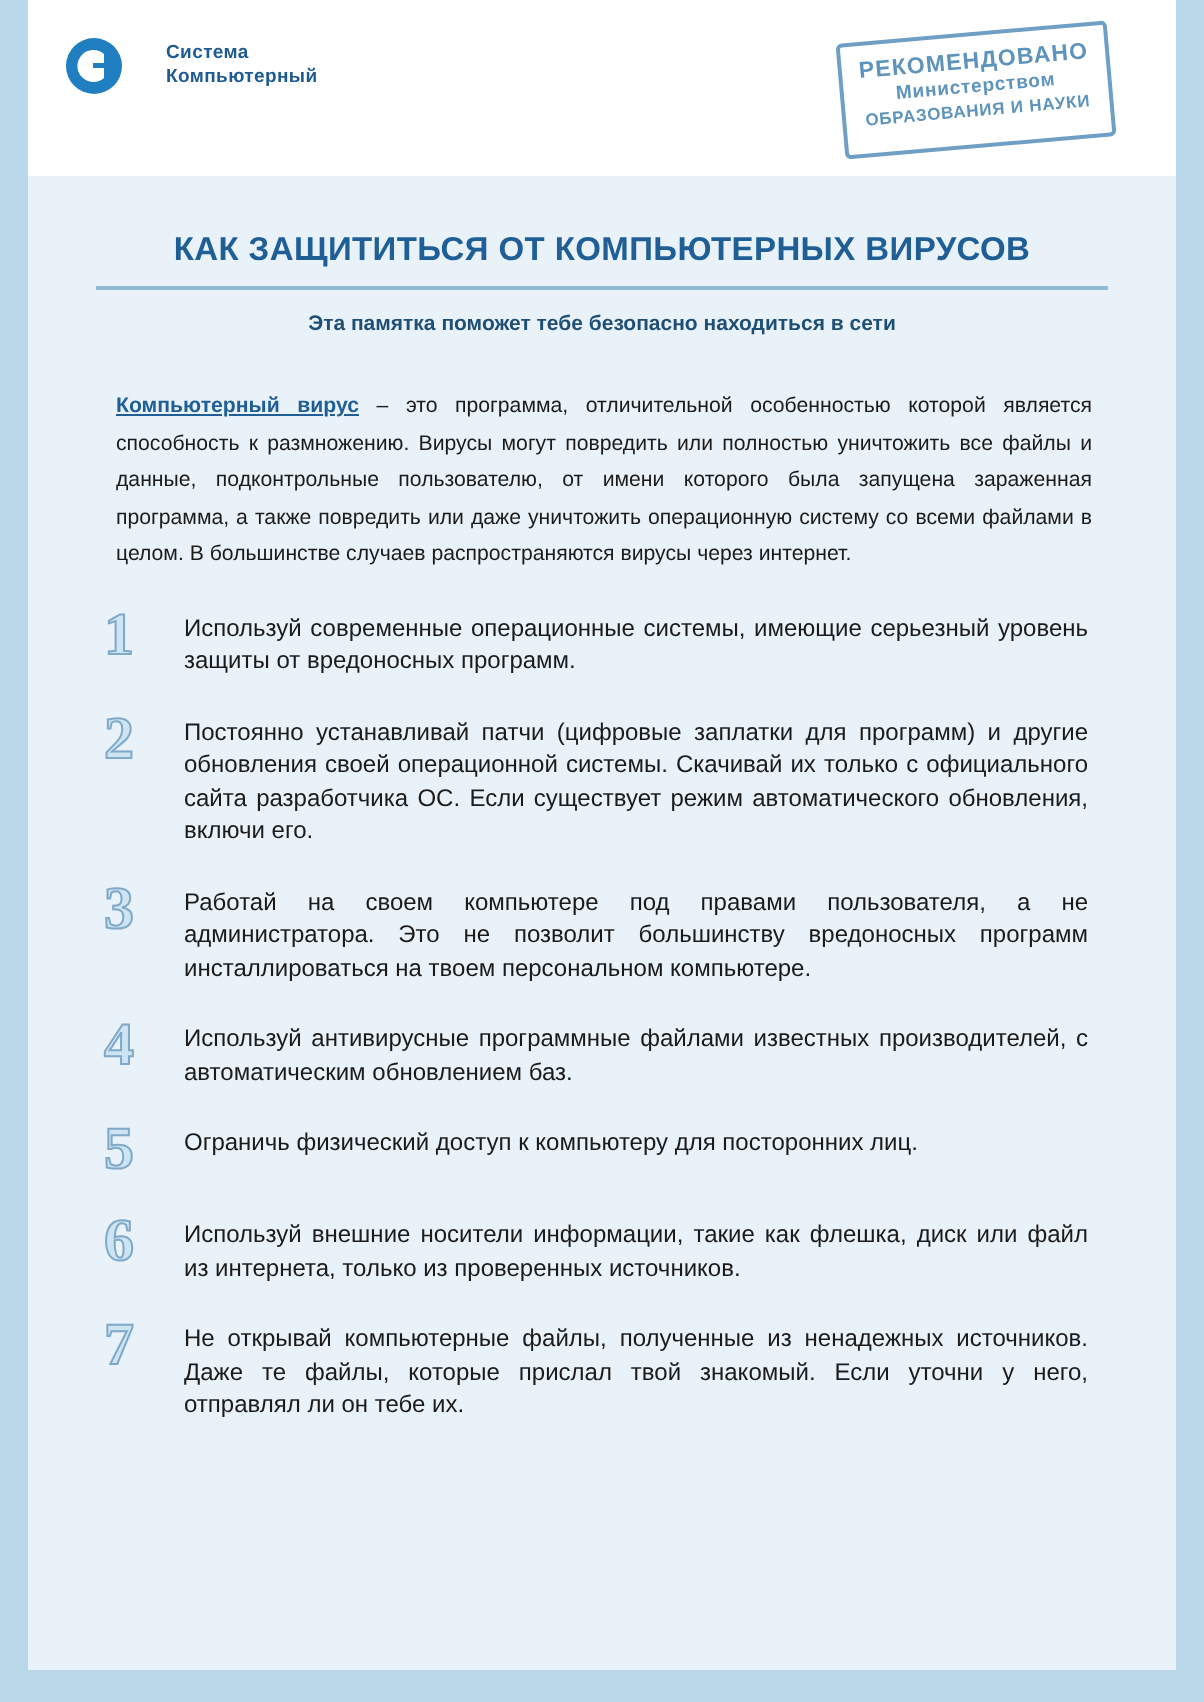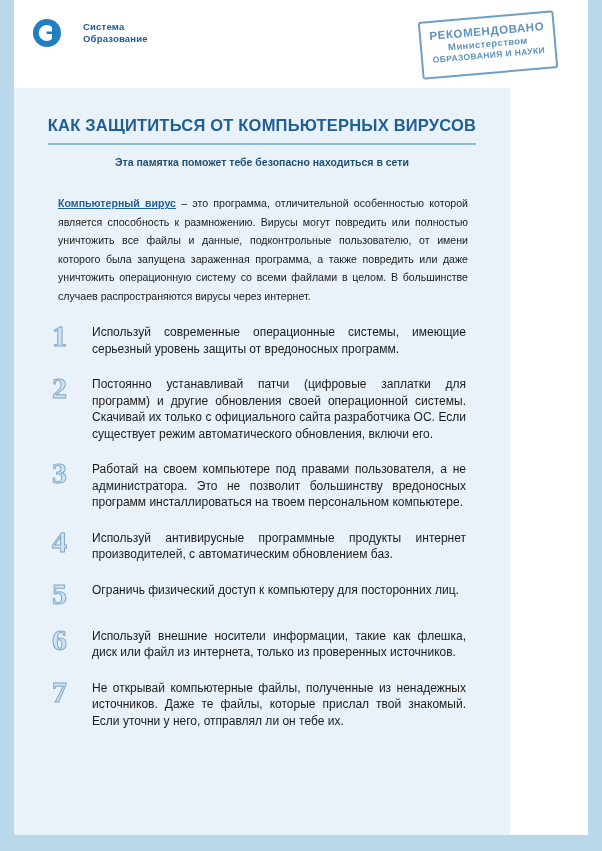--- a/index.html
+++ b/index.html
@@ -110,21 +110,21 @@
     font-weight: bold;
     letter-spacing: 0.4px;
     line-height: 11px;
   }
 
   
   .body-panel {
     position: absolute;
     top: 88px;
     left: 14px;
-    width: 496px;
+    width: 574px;
     height: 747px;
     background: #e9f2f9;
   }
 
   .title {
     margin: 26px 30px 0 30px;
     text-align: center;
     font-size: 16.5px;
     font-weight: bold;
     color: #1f5f96;
@@ -204,21 +204,21 @@
 
   <div class="header">
 
     <div class="logo-wrap">
       <svg class="logo-mark" viewBox="0 0 30 30">
         <circle cx="15" cy="15" r="14" fill="#1f7fc0"></circle>
         <path d="M20 9 A8 8 0 1 0 20 21 L20 16 L14.5 16 L14.5 13.5 L20 13.5 Z" fill="#ffffff"></path>
       </svg>
       <div class="logo-text">
         <div>Система</div>
-        <div>Образование</div>
+        <div>Компьютерный</div>
       </div>
     </div>
 
     <div class="stamp">
       <div class="l1">РЕКОМЕНДОВАНО</div>
       <div class="l2">Министерством</div>
       <div class="l3">ОБРАЗОВАНИЯ И НАУКИ</div>
     </div>
 
   </div>
@@ -246,21 +246,21 @@
         <div class="item-text">Постоянно устанавливай патчи (цифровые заплатки для программ) и другие обновления своей операционной системы. Скачивай их только с официального сайта разработчика ОС. Если существует режим автоматического обновления, включи его.</div>
       </div>
 
       <div class="item">
         <div class="num">3</div>
         <div class="item-text">Работай на своем компьютере под правами пользователя, а не администратора. Это не позволит большинству вредоносных программ инсталлироваться на твоем персональном компьютере.</div>
       </div>
 
       <div class="item">
         <div class="num">4</div>
-        <div class="item-text">Используй антивирусные программные продукты интернет производителей, с автоматическим обновлением баз.</div>
+        <div class="item-text">Используй антивирусные программные файлами известных производителей, с автоматическим обновлением баз.</div>
       </div>
 
       <div class="item">
         <div class="num">5</div>
         <div class="item-text">Ограничь физический доступ к компьютеру для посторонних лиц.</div>
       </div>
 
       <div class="item">
         <div class="num">6</div>
         <div class="item-text">Используй внешние носители информации, такие как флешка, диск или файл из интернета, только из проверенных источников.</div>

